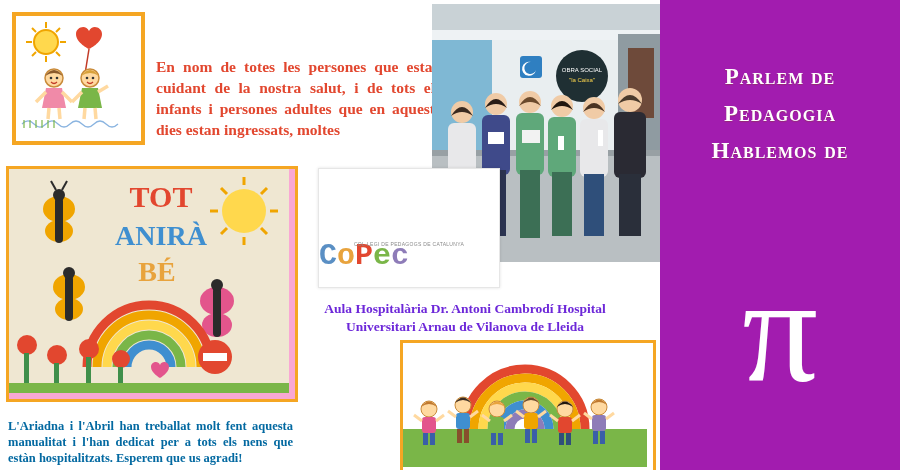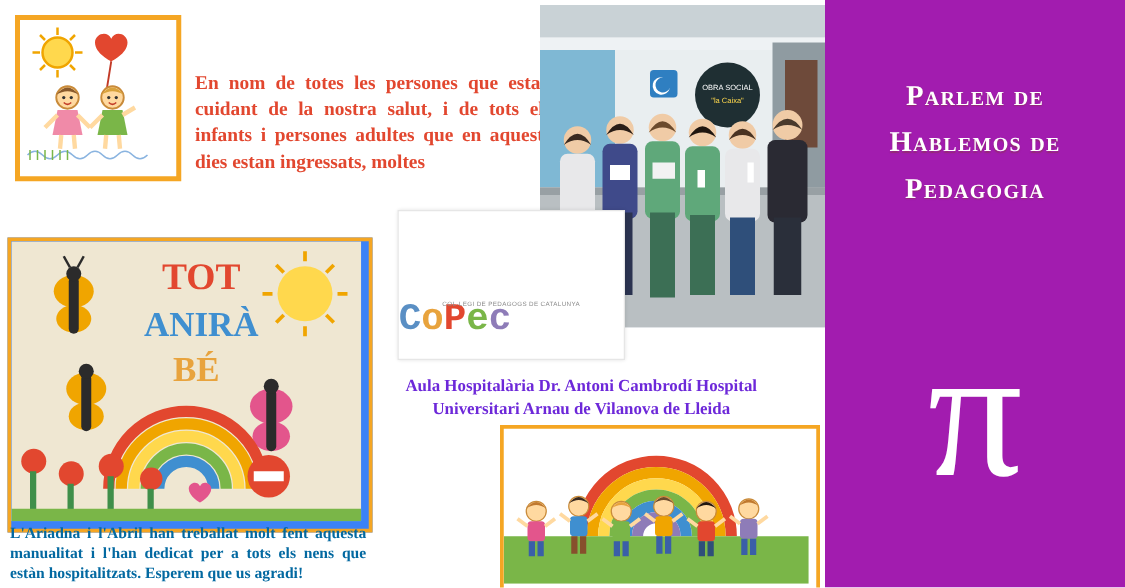--- a/index.html
+++ b/index.html
@@ -86,22 +86,22 @@
 
   .caption-blue{
     position:absolute;left:300px;top:300px;width:330px;
     text-align:center;color:#6d28d9;
     font-family:Liberation Serif, serif;font-weight:bold;
     font-size:13.5px;line-height:18px;
   }
 
   
   .craft-frame{
-    position:absolute;left:6px;top:190px;width:286px;height:230px;
-    border:3px solid #f5a623;overflow:hidden;background:#3b82f6;text-align:center;
+    position:absolute;left:6px;top:166px;width:286px;height:230px;
+    border:3px solid #f5a623;overflow:hidden;background:#f9a8d4;text-align:center;
   }
   .craft-text{
     position:absolute;left:8px;top:418px;width:285px;
     color:#0369a1;
     font-family:"Liberation Serif", serif;font-weight:bold;
     font-size:12.5px;line-height:16px;text-align:justify;
   }
 
   
   .rainbow-frame{
@@ -390,19 +390,19 @@
           <line x1="3" y1="20" x2="-5" y2="14" stroke="#ffd9a0" stroke-width="3"></line>
           <line x1="17" y1="20" x2="25" y2="14" stroke="#ffd9a0" stroke-width="3"></line>
         </g>
       </g>
     </svg>
   </div>
 
   <div class="right-panel">
     <div class="panel-title">
       <div>Parlem de</div>
+      <div>Pedagogia</div>
       <div>Hablemos de</div>
-      <div>Pedagogia</div>
     </div>
     <div class="pi-symbol">π</div>
   </div>
 
 </div>
 
 </body></html>

